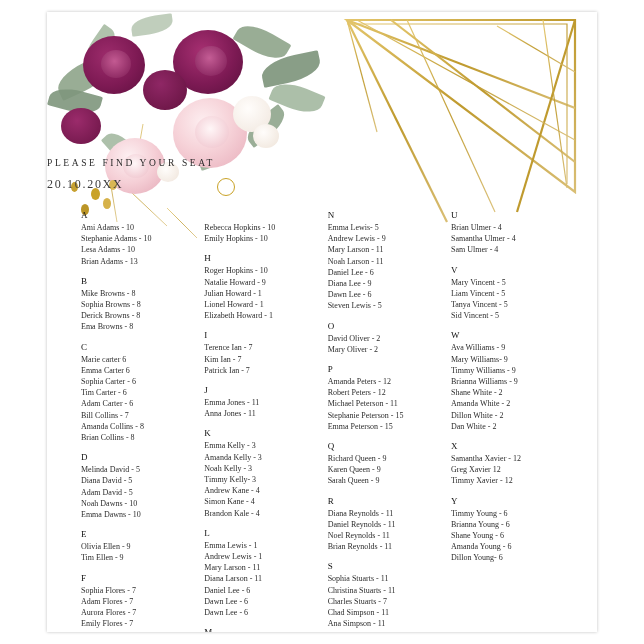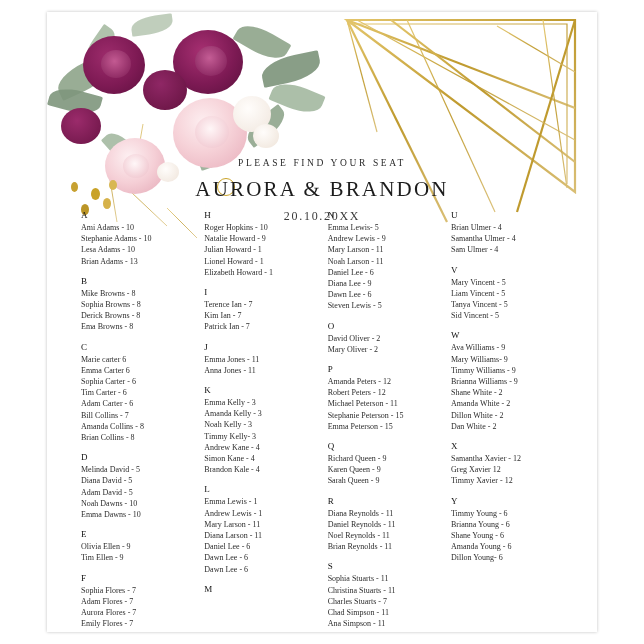--- a/index.html
+++ b/index.html
@@ -18,21 +18,21 @@
     overflow:hidden;
   }
   
   .gold-lines{position:absolute;inset:0;pointer-events:none;}
   
   .floral{position:absolute;left:0;top:0;width:290px;height:210px;pointer-events:none;}
   .leaf{position:absolute;border-radius:60% 5% 60% 5%;}
   .bloom{position:absolute;border-radius:50%;}
   .ring{position:absolute;border-radius:50%;border-style:solid;}
   
-  .hdr{position:absolute;left:0;right:0;top:146px;text-align:center;}
+  .hdr{position:absolute;left:0;right:0;top:146px;}
   .hdr .pre{
     font-family:"Liberation Serif",serif;
     font-size:9.5px;letter-spacing:2.6px;color:#2b2b2b;
     margin:0 0 9px 0;
   }
   .hdr .names{
     font-family:"Liberation Serif",serif;
     font-size:21px;letter-spacing:2.2px;color:#1c1c1c;
     margin:0 0 7px 0;font-weight:400;
   }
@@ -123,21 +123,20 @@
     <div class="bloom" style="left:44px;top:176px;width:9px;height:12px;background:#c9a227;"></div>
     <div class="bloom" style="left:56px;top:186px;width:8px;height:11px;background:#d6b24a;"></div>
     <div class="bloom" style="left:34px;top:192px;width:8px;height:11px;background:#bb9526;"></div>
     <div class="bloom" style="left:62px;top:168px;width:8px;height:10px;background:#d8b753;"></div>
     <div class="bloom" style="left:24px;top:170px;width:7px;height:10px;background:#c7a131;"></div>
     <div class="ring" style="left:170px;top:166px;width:16px;height:16px;border-width:1.4px;border-color:#c9a227;"></div>
   </div>
 
   <div class="hdr">
     <p class="pre">PLEASE FIND YOUR SEAT</p>
-    <h1 class="names">AURORA &amp; BRANDON</h1>
     <p class="date">20.10.20XX</p>
   </div>
 
   <div class="cols" id="cols">
       <div class="col">
         <div class="grp">
           <p class="letter">A</p>
           <div class="guest">Ami Adams - 10</div>
           <div class="guest">Stephanie Adams - 10</div>
           <div class="guest">Lesa Adams - 10</div>
@@ -177,20 +176,25 @@
         <div class="grp">
           <p class="letter">F</p>
           <div class="guest">Sophia Flores - 7</div>
           <div class="guest">Adam Flores - 7</div>
           <div class="guest">Aurora Flores - 7</div>
           <div class="guest">Emily Flores - 7</div>
         </div>
       </div>
       <div class="col">
         <div class="grp">
+          <p class="letter">&nbsp;</p>
+          <div class="guest">Rebecca Hopkins - 10</div>
+          <div class="guest">Emily Hopkins - 10</div>
+        </div>
+        <div class="grp">
           <p class="letter">H</p>
           <div class="guest">Roger Hopkins - 10</div>
           <div class="guest">Natalie Howard - 9</div>
           <div class="guest">Julian Howard - 1</div>
           <div class="guest">Lionel Howard - 1</div>
           <div class="guest">Elizabeth Howard - 1</div>
         </div>
         <div class="grp">
           <p class="letter">I</p>
           <div class="guest">Terence Ian - 7</div>

